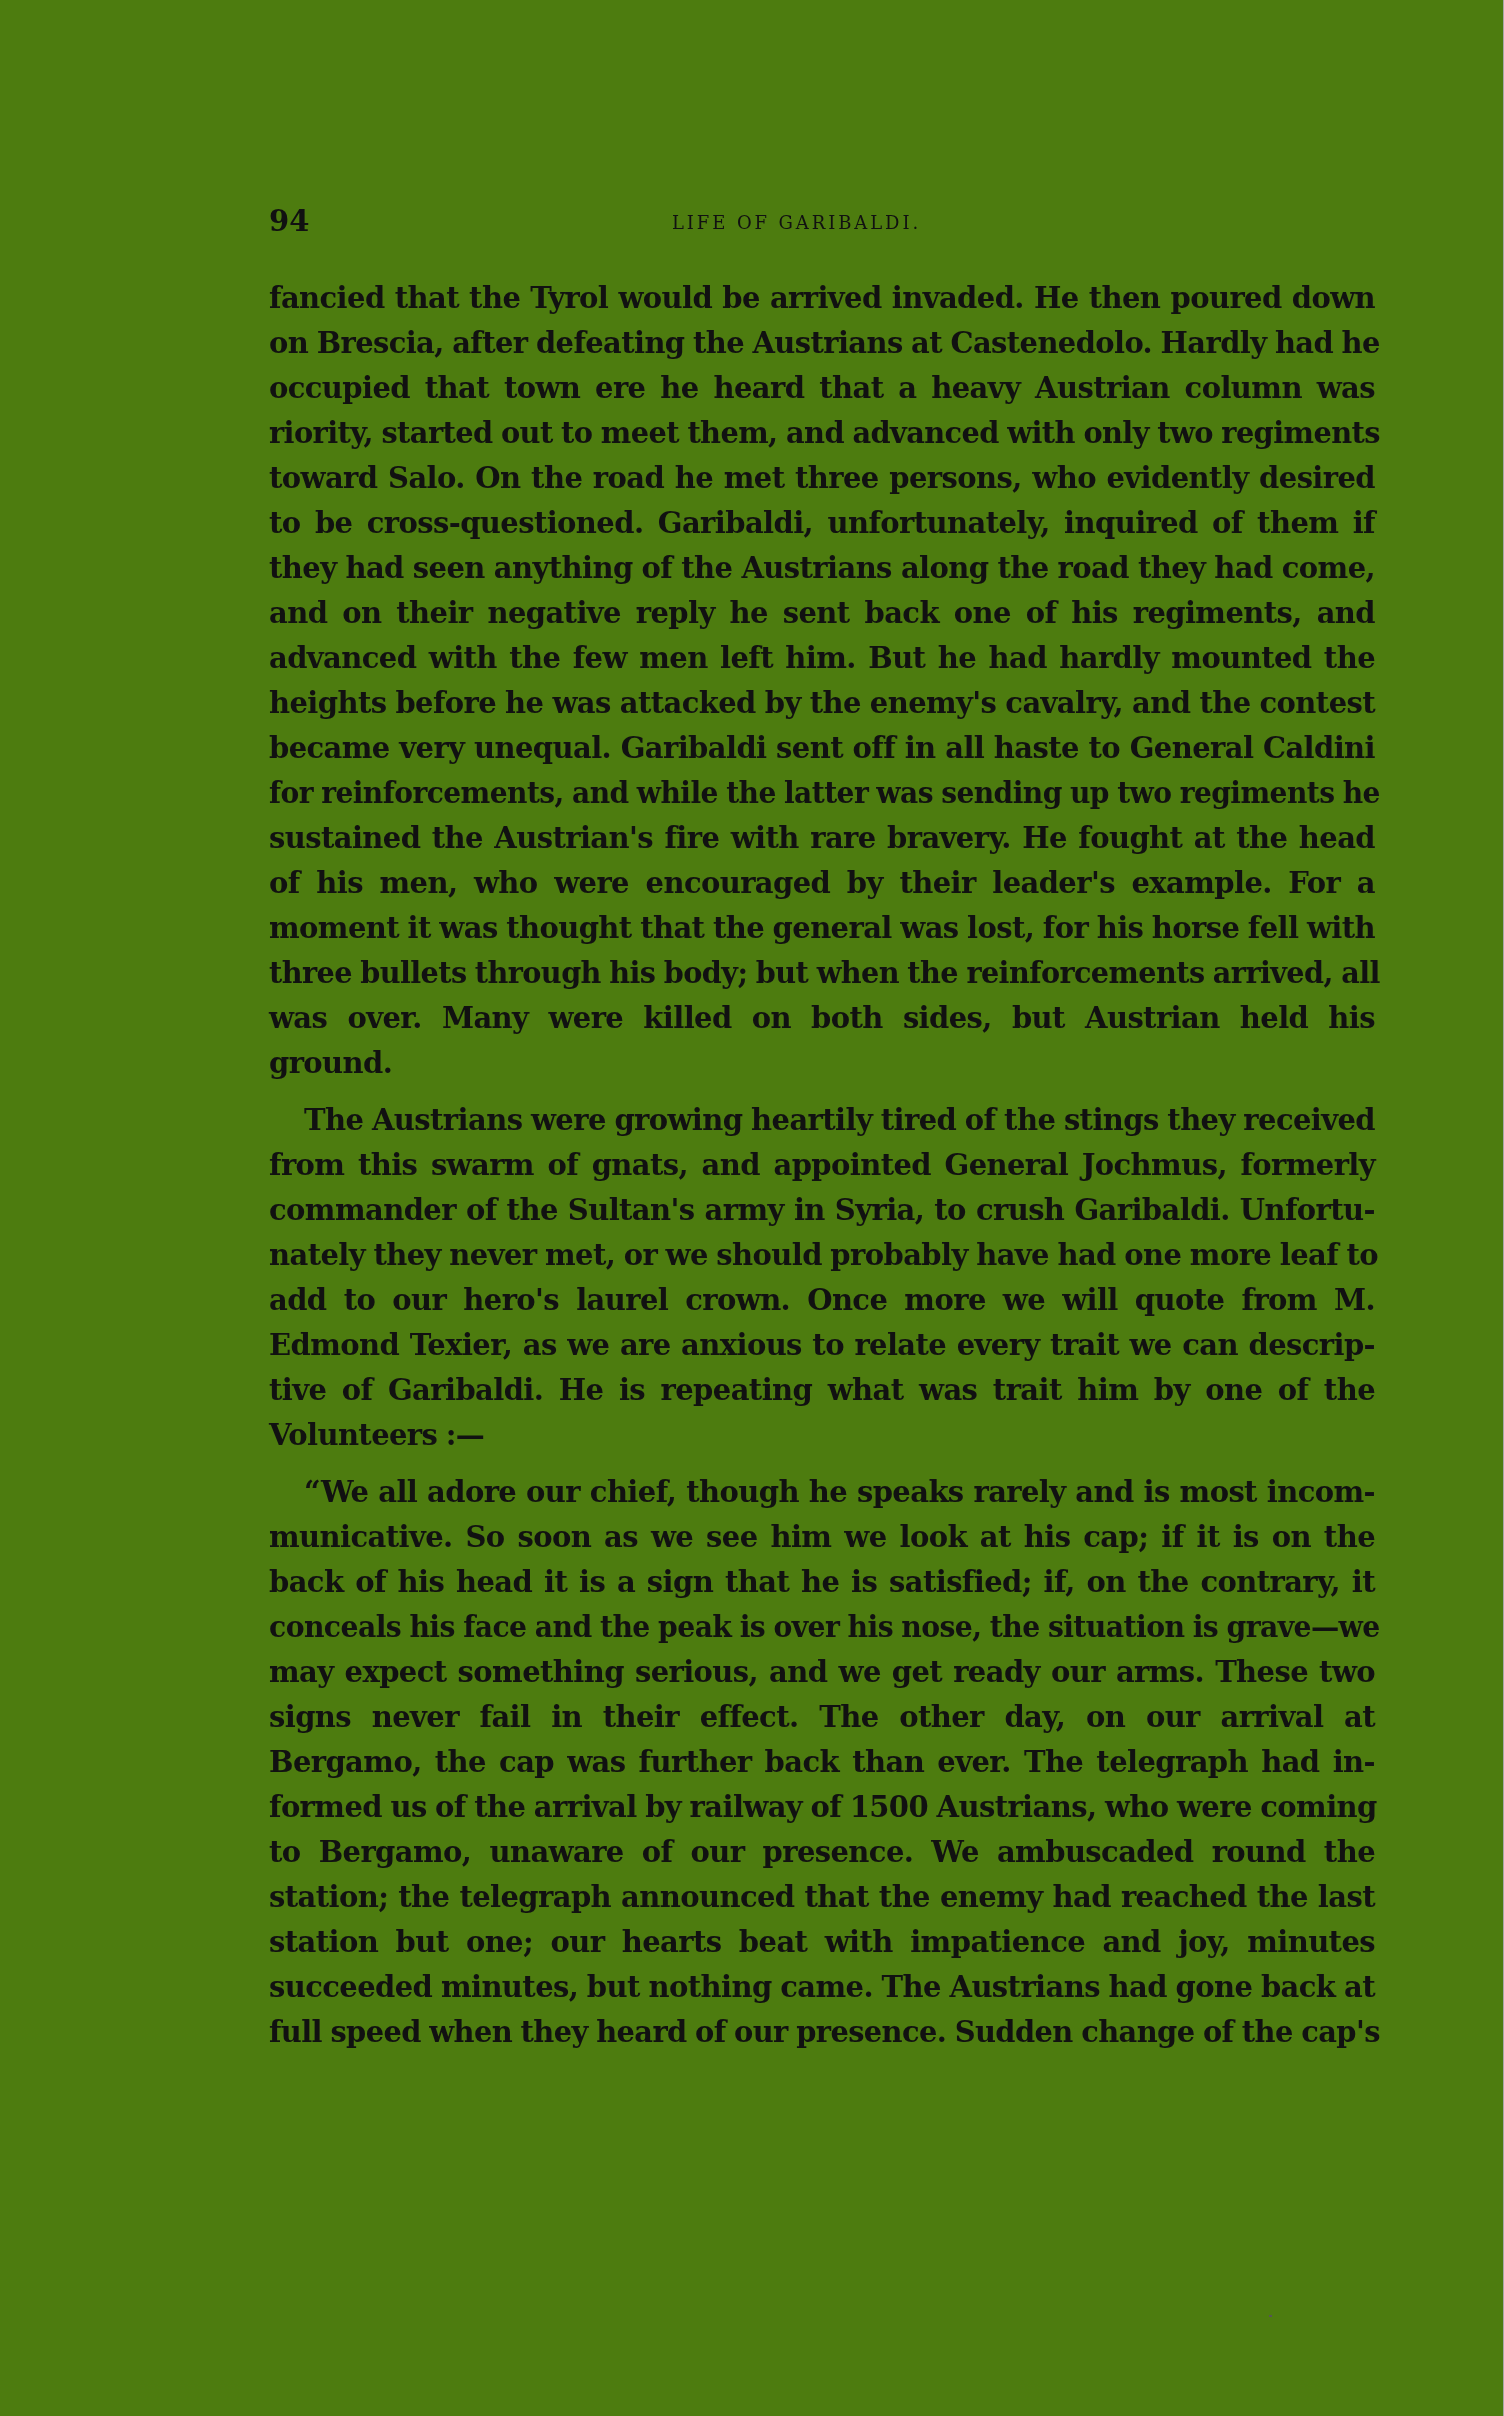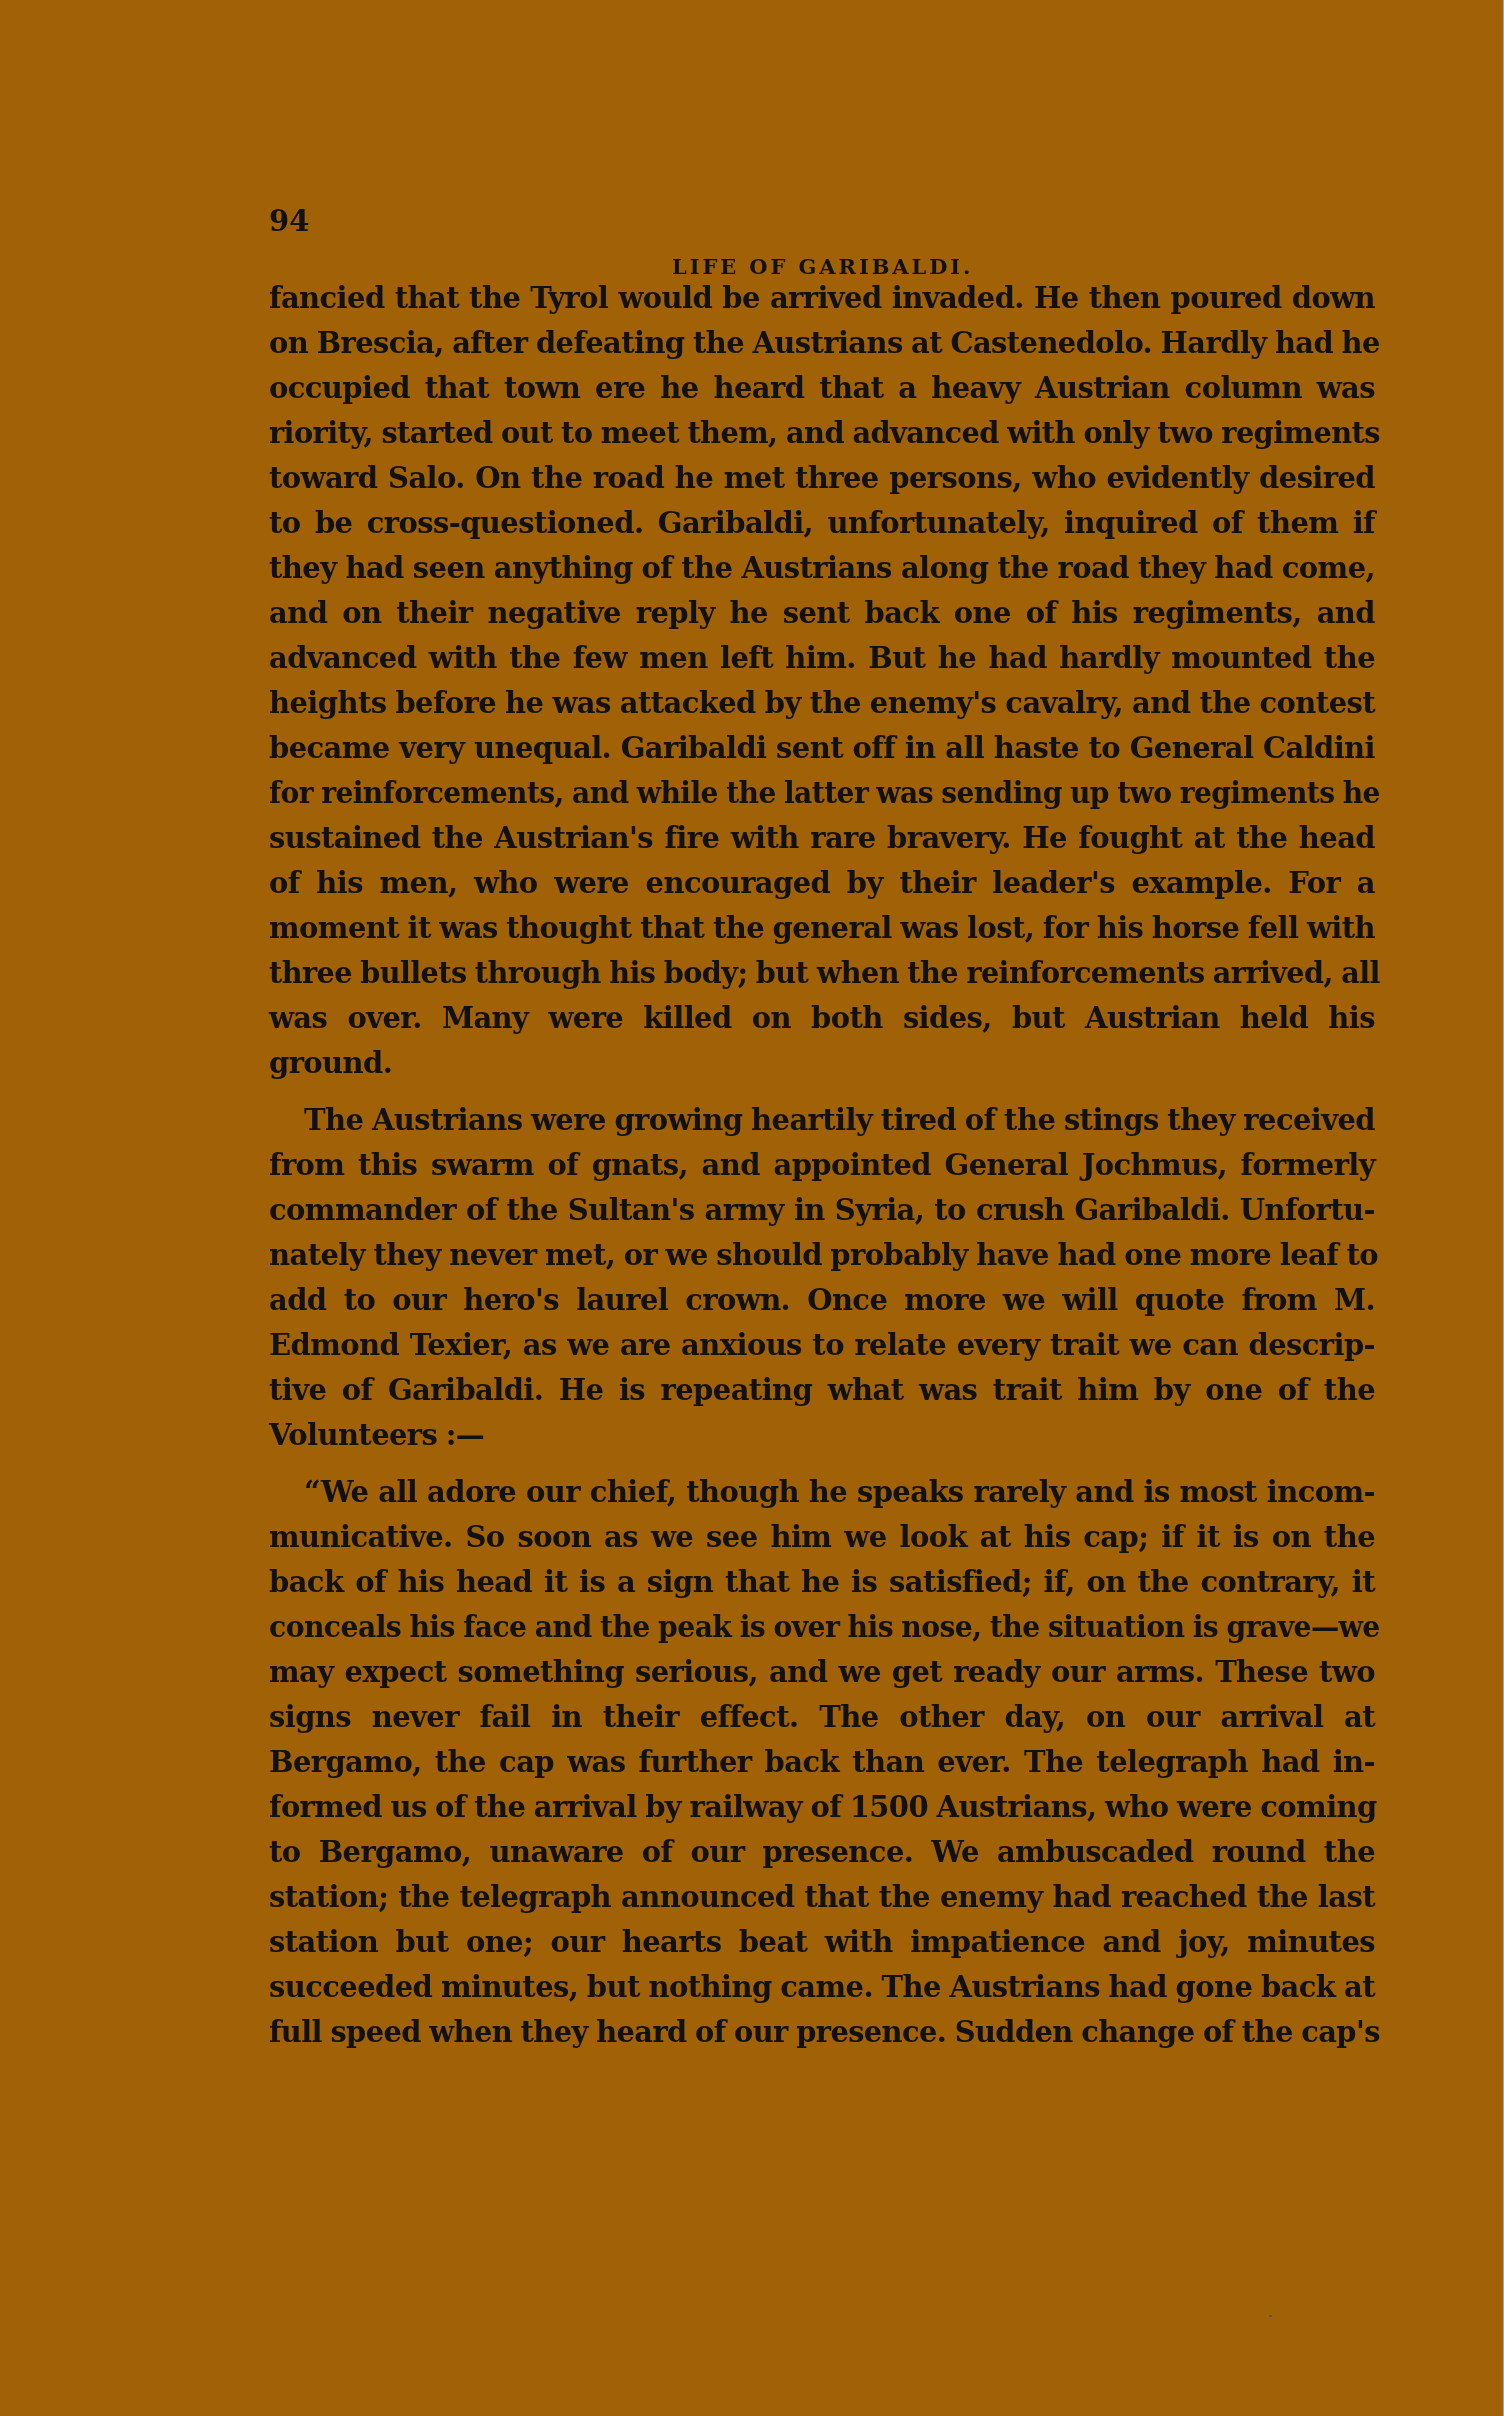--- a/index.html
+++ b/index.html
@@ -14,21 +14,21 @@
     overflow: hidden;
     font-family: "DejaVu Serif", "Liberation Serif", serif;
     color: #111111;
   }
   .page {
     position: absolute;
     left: 0;
     top: 0;
     width: 1503px;
     height: 2416px;
-    background: #a16207;
+    background: #4d7c0f;
     border-right: 1px solid #a8a8a8;
   }
   .running-head {
     position: absolute;
     top: 202px;
     left: 269px;
     width: 1106px;
     height: 38px;
   }
   .page-number {
@@ -36,25 +36,24 @@
     left: 0;
     top: 0;
     font-size: 29px;
     line-height: 38px;
     font-weight: bold;
   }
   .header-title {
     position: absolute;
     left: 403px;
     top: 1.9px;
-    font-size: 21px;
+    font-size: 18px;
     line-height: 38px;
-    font-weight: bold;
+    font-weight: normal;
     letter-spacing: 2.9px;
-    margin-top: 44px;
   }
   .body-text {
     position: absolute;
     left: 269px;
     top: 276px;
     width: 1106px;
   }
   .line {
     display: block;
     height: 45px;

